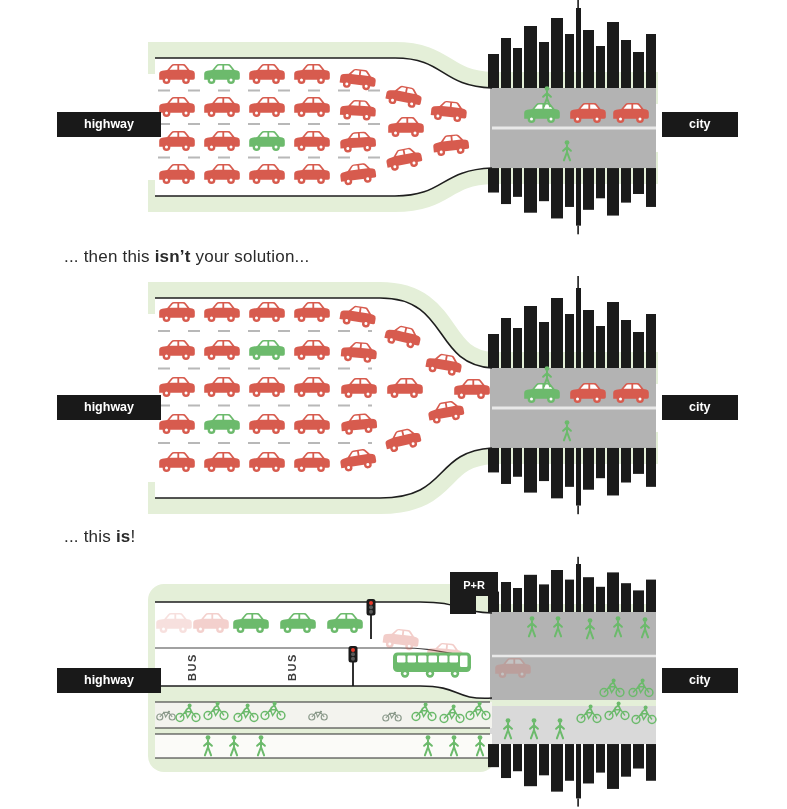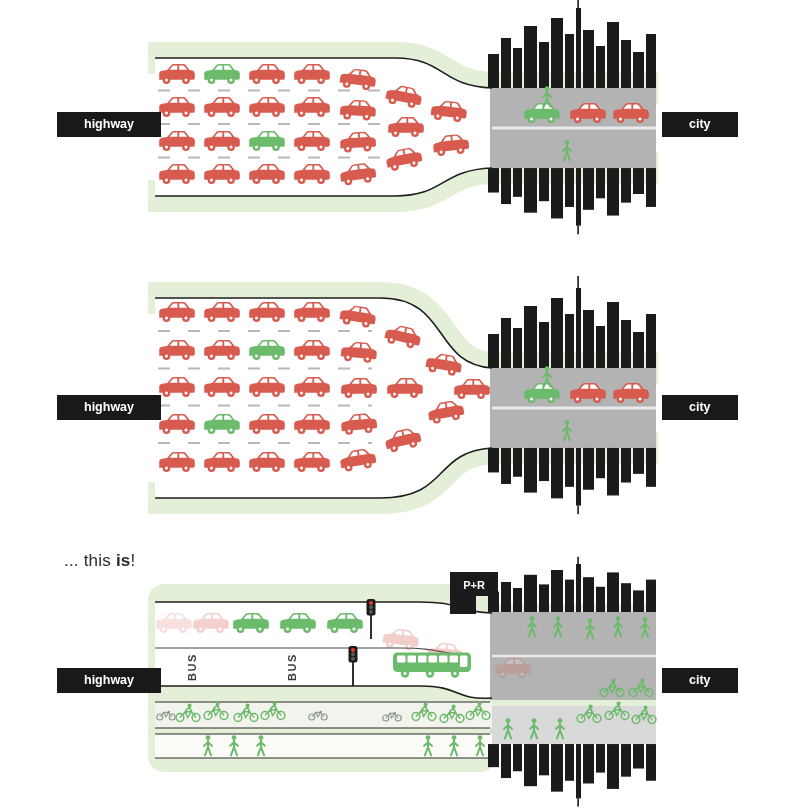--- a/index.html
+++ b/index.html
@@ -250,22 +250,23 @@
           <use href="#g-person" xlink:href="#g-person" transform="translate(645,628) translate(-5.5,-11)" color="#6cba6c"></use>
           <use href="#g-cyc" xlink:href="#g-cyc" transform="translate(612,688) translate(-13,-9.5)" color="#6cba6c"></use>
           <use href="#g-cyc" xlink:href="#g-cyc" transform="translate(641,688) translate(-13,-9.5)" color="#6cba6c"></use>
         </g>
   </g>
 </svg>
 
 <div class="tag" style="left:57px;top:112px">highway</div>
 <div class="tag" style="left:662px;top:112px">city</div>
 
+<div class="caption" style="left:64px;top:247px"><span>... then this </span><b>isn’t</b><span> your solution...</span></div>
 
 <div class="tag" style="left:57px;top:395px">highway</div>
 <div class="tag" style="left:662px;top:395px">city</div>
 
-<div class="caption" style="left:64px;top:551px"><span>... this </span><b>is</b><span>!</span></div>
+<div class="caption" style="left:64px;top:527px"><span>... this </span><b>is</b><span>!</span></div>
 
 <div class="tag" style="left:57px;top:668px">highway</div>
 <div class="tag" style="left:662px;top:668px">city</div>
 
 </div>
 
 </body></html>

